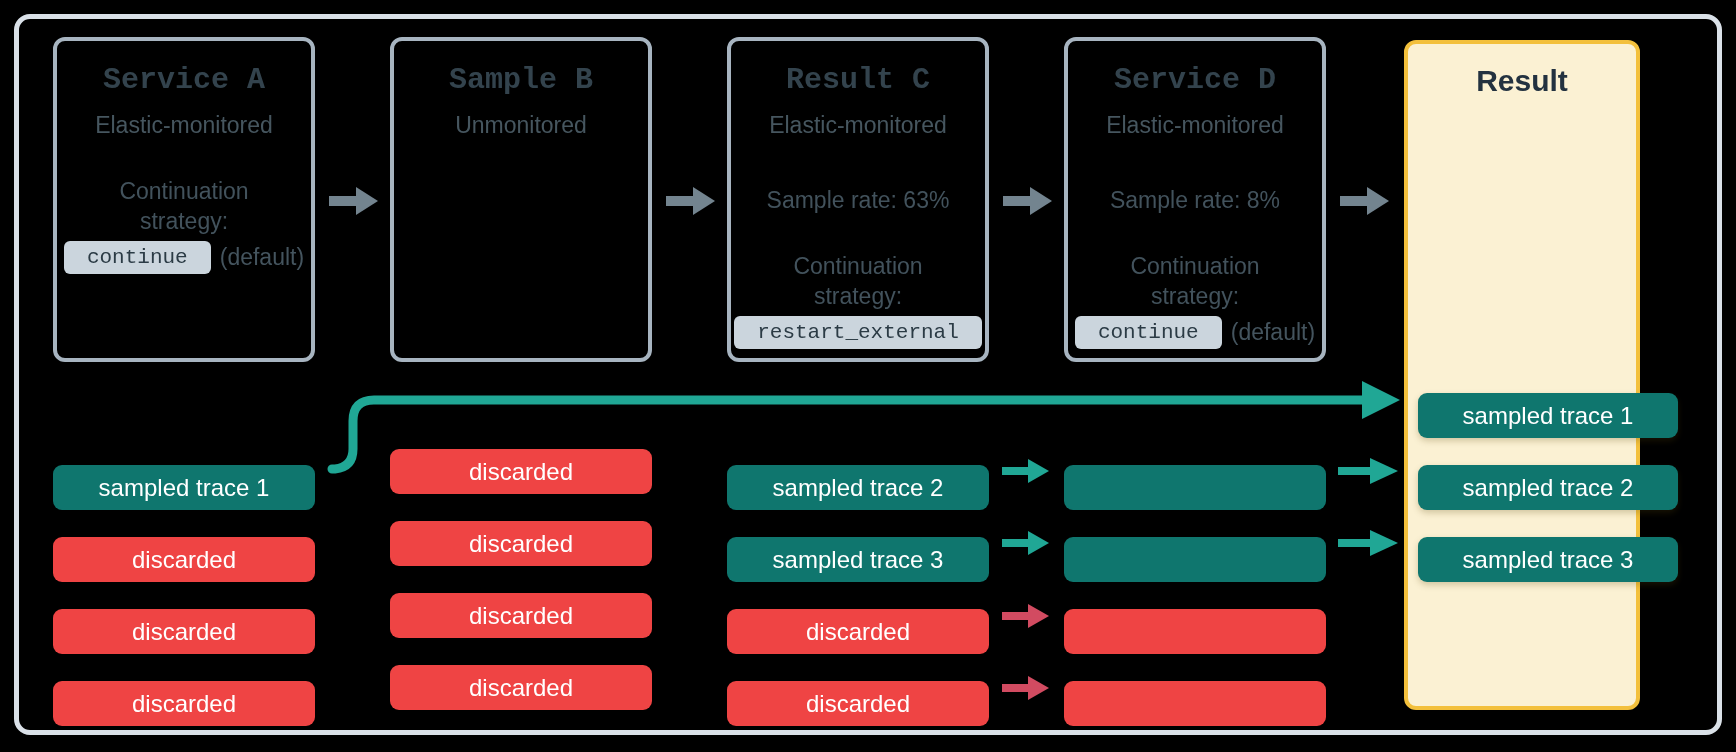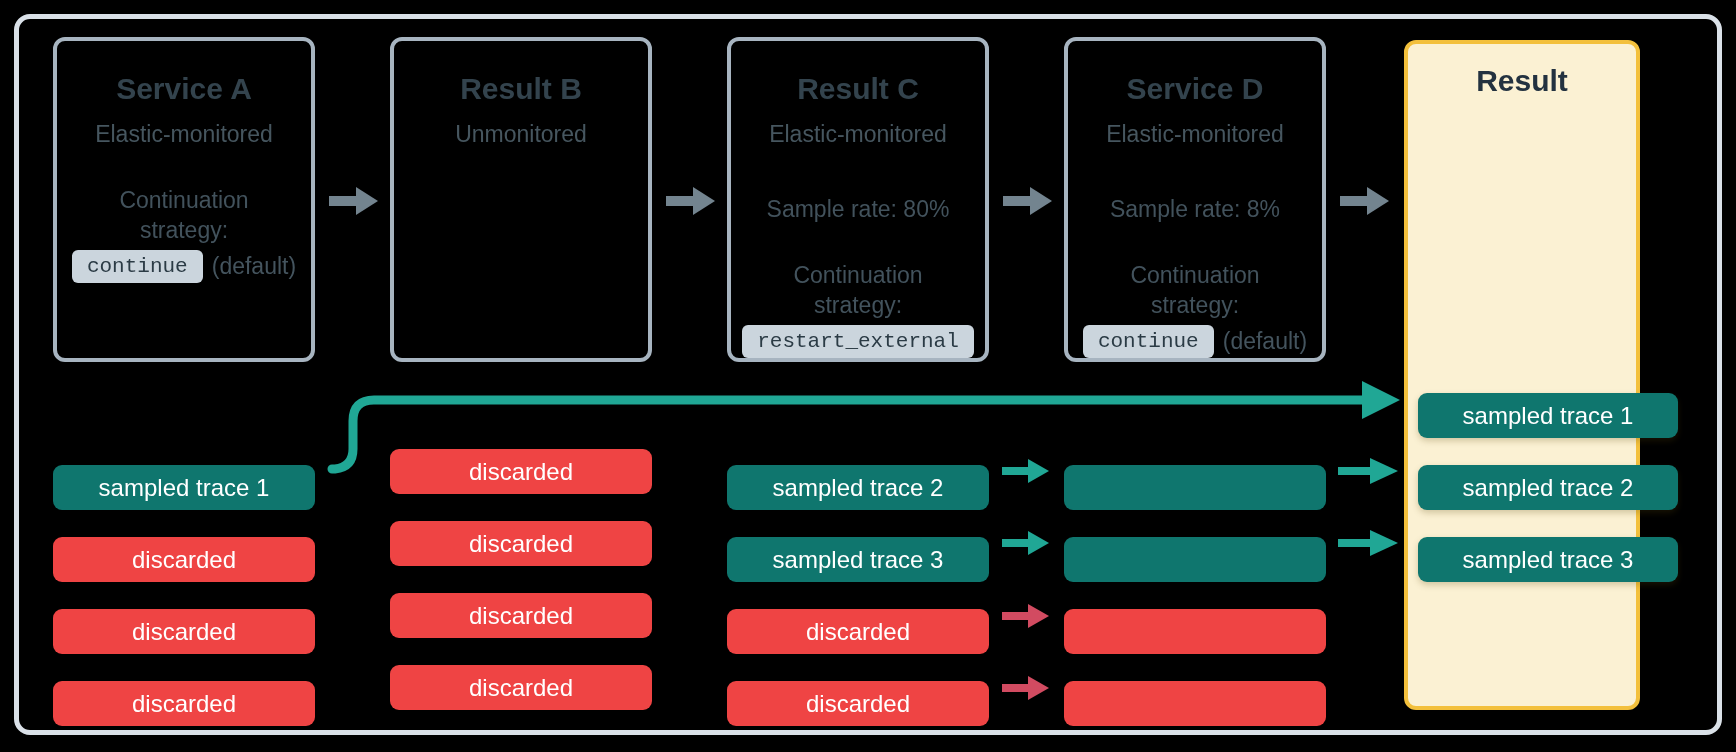--- a/index.html
+++ b/index.html
@@ -9,29 +9,29 @@
   }
   .frame {
     position:absolute; left:14px; top:14px; width:1708px; height:721px;
     border:5px solid #DAE1E8; border-radius:16px; box-sizing:border-box;
   }
   
   .svc {
     position:absolute; top:37px; width:262px; height:325px; box-sizing:border-box;
     border:4px solid #A7B4C0; border-radius:12px; text-align:center; color:#44545E;
   }
-  .svc-title { margin-top:30px; font-size:30px; line-height:36px; font-weight:bold; color:#33434D; }
+  .svc-title { margin-top:21px; font-size:30px; line-height:36px; font-weight:bold; color:#33434D;font-family:Liberation Mono, monospace; }
   .svc-sub   { margin-top:13px; font-size:23px; line-height:28px; color:#46565F; }
   .svc-rate  { margin-top:47px; font-size:23px; line-height:28px; color:#42525C; }
   .svc-strategy { margin-top:37px; font-size:23px; line-height:30px; color:#42525C; }
   .code-row  { margin-top:3px; height:36px; display:flex; align-items:center; justify-content:center; }
   .code-chip {
     display:inline-block; background:#CBD5DD; color:#2B3B45; border-radius:6px;
     font-family:"Liberation Mono","DejaVu Sans Mono",monospace; font-size:21px;
-    line-height:25px; padding:4px 15px;
+    line-height:25px; padding:4px 23px;
   }
   .code-suffix { font-size:23px; color:#44545E; margin-left:9px; }
   
   .result-box {
     position:absolute; left:1404px; top:40px; width:236px; height:670px; box-sizing:border-box;
     background:#FBF1D3; border:4px solid #F3C03C; border-radius:12px; text-align:center;
   }
   .result-title { margin-top:19px; font-size:30px; line-height:36px; font-weight:bold; color:#233240; }
   
   .col { position:absolute; top:449px; width:262px; }
@@ -63,28 +63,28 @@
       <div>Continuation</div>
       <div>strategy:</div>
     </div>
     <div class="code-row">
       <span class="code-chip">continue</span>
       <span class="code-suffix">(default)</span>
     </div>
   </div>
 
   <div class="svc" style="left:390px;">
-    <div class="svc-title">Result B</div>
+    <div class="svc-title">Sample B</div>
     <div class="svc-sub">Unmonitored</div>
   </div>
 
   <div class="svc" style="left:727px;">
     <div class="svc-title">Result C</div>
     <div class="svc-sub">Elastic-monitored</div>
-    <div class="svc-rate">Sample rate: 80%</div>
+    <div class="svc-rate">Sample rate: 63%</div>
     <div class="svc-strategy">
       <div>Continuation</div>
       <div>strategy:</div>
     </div>
     <div class="code-row">
       <span class="code-chip">restart_external</span>
     </div>
   </div>
 
   <div class="svc" style="left:1064px;">

